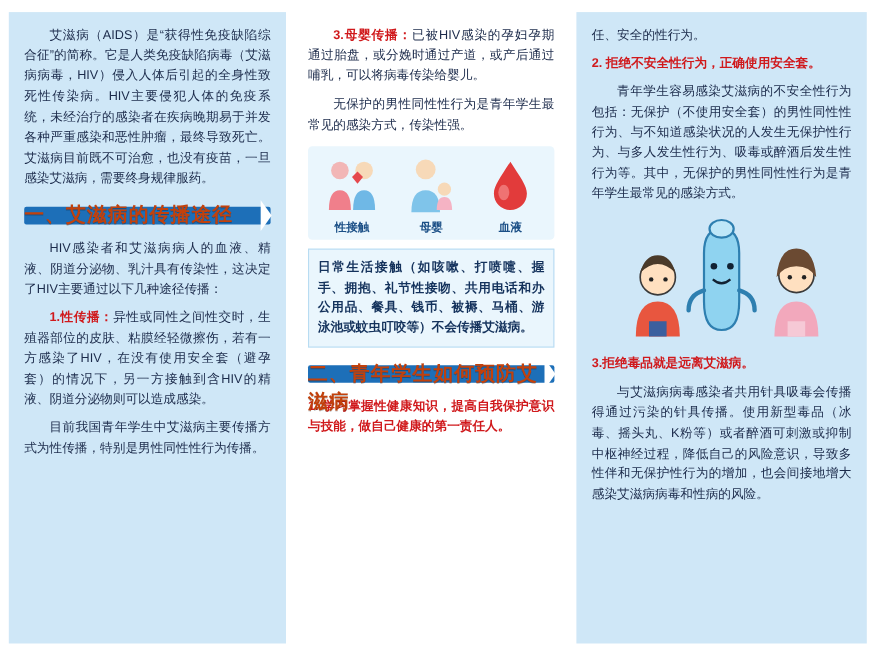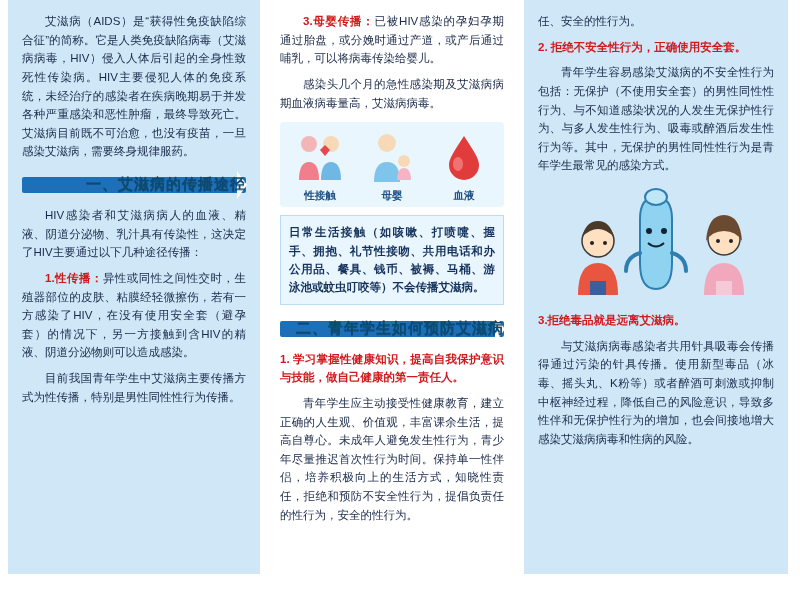--- a/index.html
+++ b/index.html
@@ -7,21 +7,21 @@
     width:800px;height:594px;
     background:#ffffff;
     font-family:"Liberation Sans","DejaVu Sans",sans-serif;
     overflow:hidden;
   }
   .page{
     position:relative;
     width:800px;height:594px;
     background:#ffffff;
     box-sizing:border-box;
-    padding:0 8px;
+    padding:11px 8px;
     display:flex;
     gap:0px;
   }
   .col{
     position:relative;
     box-sizing:border-box;
     height:574px;
     padding:12px 14px 10px 14px;
     overflow:hidden;
   }
@@ -58,24 +58,24 @@
     content:"";
     position:absolute;right:-1px;top:-6px;
     width:0;height:0;
     border-top:14px solid transparent;
     border-bottom:14px solid transparent;
     border-left:10px solid #ffffff;
   }
   .secbar .txt{
     position:relative;
     display:block;
-    text-align:right;
-    font-size:15px;
+    text-align:left;
+    font-size:18px;
     font-weight:bold;
-    color:#0c4a6e;
+    color:#c2410c;
     line-height:26px;
     letter-spacing:1px;
     text-shadow:0 1px 0 rgba(0,0,0,.25);
   }
 
   
   .icons{
     margin:10px 0 8px 0;
     background:#eaf6fd;
     border-radius:4px;
@@ -133,21 +133,21 @@
 
   </div>
 
   <div class="divider"></div>
 
   <div class="col col2">
     <p>
       <span class="red">3.母婴传播：</span><span>已被HIV感染的孕妇孕期通过胎盘，或分娩时通过产道，或产后通过哺乳，可以将病毒传染给婴儿。</span>
     </p>
 
-    <p>感染头几个月的急性感染期及艾滋病病期血液病毒量高，艾滋病病毒。</p>
+    <p>无保护的男性同性性行为是青年学生最常见的感染方式，传染性强。</p>
 
     <div class="icons">
       <div class="iconcell">
         <div class="iconart">
           <svg width="70" height="56" viewBox="0 0 70 56">
             <circle cx="24" cy="14" r="8" fill="#f2b6b6"></circle>
             <path d="M14 50 q0-18 10-18 q10 0 10 18z" fill="#f07f8b"></path>
             <circle cx="46" cy="14" r="8" fill="#f7d9b8"></circle>
             <path d="M36 50 q0-18 10-18 q10 0 10 18z" fill="#6fb8e6"></path>
             <path d="M35 20 l5-5 5 5 -5 6z" fill="#e5484d"></path>
@@ -182,21 +182,20 @@
     </div>
 
     <div class="secbar">
       <span class="bar"></span>
       <span class="txt">二、青年学生如何预防艾滋病</span>
     </div>
 
     <p class="noind">
       <span class="red">1. 学习掌握性健康知识，提高自我保护意识与技能，做自己健康的第一责任人。</span>
     </p>
-    <p>青年学生应主动接受性健康教育，建立正确的人生观、价值观，丰富课余生活，提高自尊心。未成年人避免发生性行为，青少年尽量推迟首次性行为时间。保持单一性伴侣，培养积极向上的生活方式，知晓性责任，拒绝和预防不安全性行为，提倡负责任的性行为，安全的性行为。</p>
   </div>
 
   <div class="divider"></div>
 
   <div class="col col3">
     <p class="noind">任、安全的性行为。</p>
 
     <p class="noind">
       <span class="red">2. 拒绝不安全性行为，正确使用安全套。</span>
     </p>

